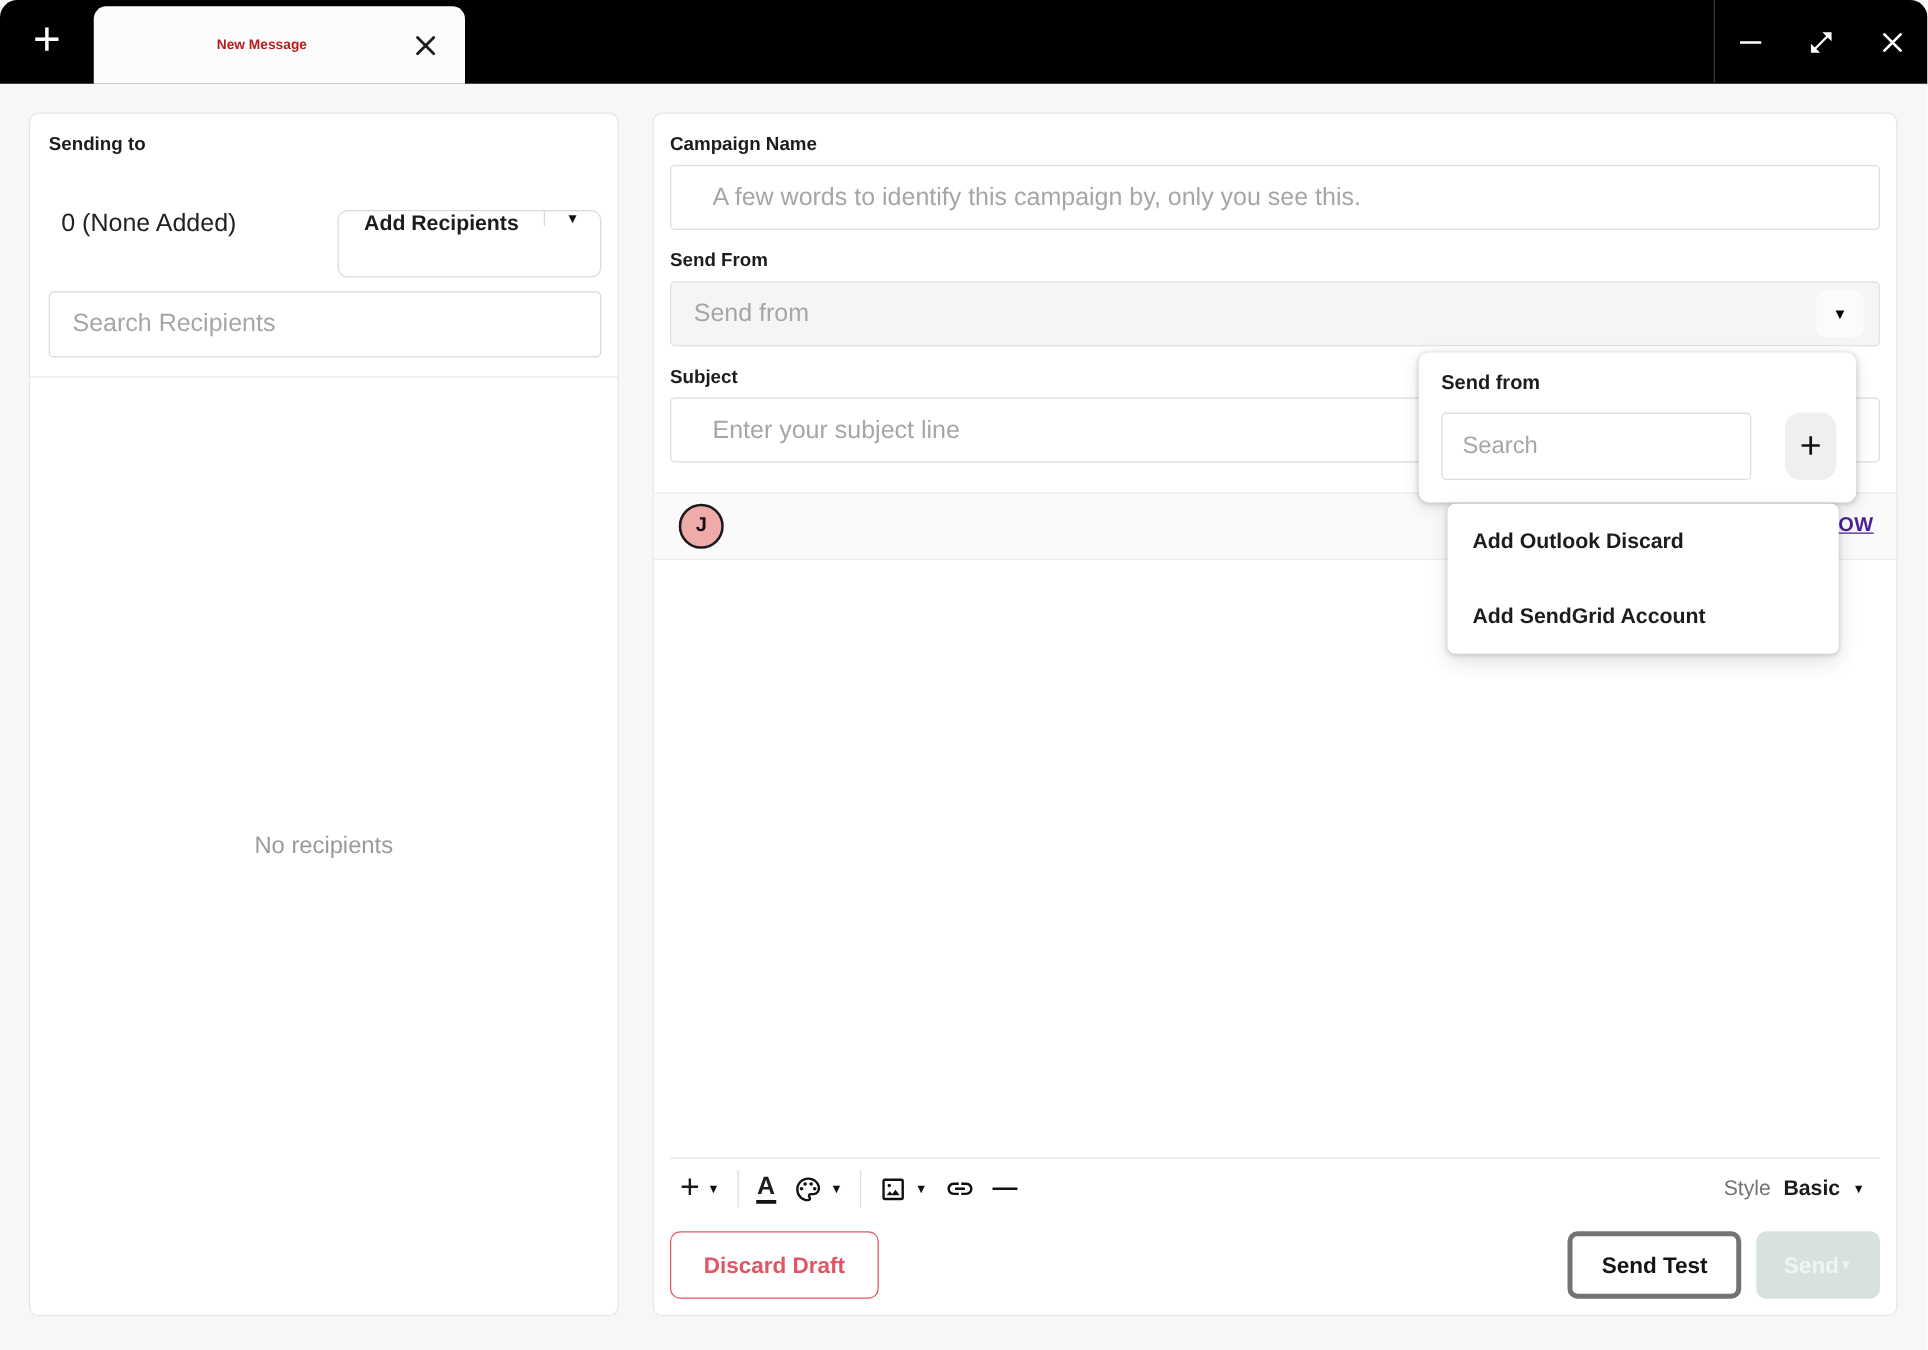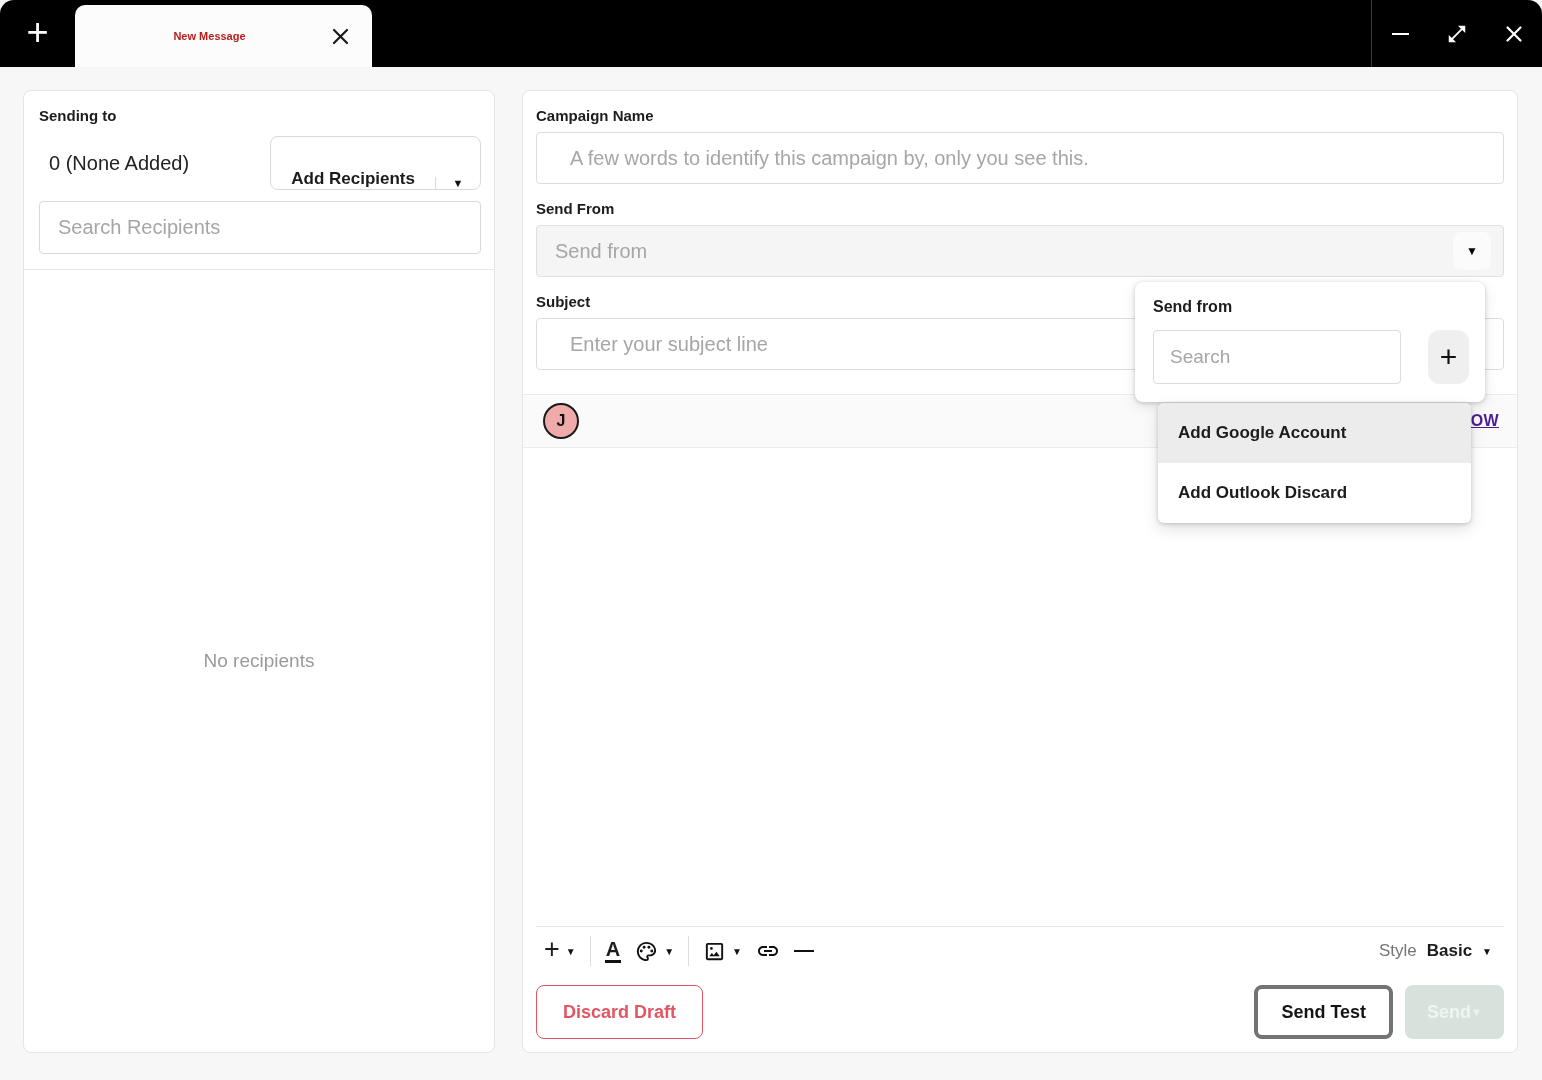--- a/index.html
+++ b/index.html
@@ -45,22 +45,22 @@
   }
   .left-panel { left: 23px; top: 90px; width: 472px; height: 963px; display: flex; flex-direction: column; }
   .right-panel { left: 522px; top: 90px; width: 996px; height: 963px; display: flex; flex-direction: column; }
 
   
   .lp-head { padding: 16px 13px 0 15px; }
   .lp-label { font-size: 15px; font-weight: bold; }
   .lp-row { display: flex; align-items: center; justify-content: space-between; margin-top: 12px; }
   .count-text { font-size: 20px; color: #222; padding-left: 10px; }
   .split-btn {
-    display: flex; align-items: flex-end; height: 54px;
-    border: 1px solid #d9d9d9; border-radius: 8px; background: #fff; overflow: hidden; cursor: pointer;
+    display: flex; align-items: flex-start; height: 54px;
+    border: 1px solid #d9d9d9; border-radius: 8px; background: #fff; overflow: hidden; cursor: pointer; margin-top: 32px;
   }
   .split-main { display: flex; align-items: center; padding: 0 20px; font-size: 17px; font-weight: bold; }
   .split-caret { width: 45px; display: flex; align-items: center; justify-content: center; border-left: 1px solid #d9d9d9; font-size: 11px; color: #111; }
   .lp-search {
     margin: 11px 13px 0 15px; height: 53px;
     border: 1px solid #d9d9d9; border-radius: 4px;
     font-size: 20px; padding: 0 18px; color: #1c1c1c; outline: none; width: auto;
     font-family: "Liberation Sans", sans-serif;
   }
   .lp-search::placeholder { color: #a6a6a6; }
@@ -293,17 +293,17 @@
     <div class="popup-title">Send from</div>
     <div class="popup-row">
       <input class="popup-search" type="text" placeholder="Search" style="">
       <button class="popup-add-btn">
         <span>+</span>
       </button>
     </div>
   </div>
 
   <div class="popup-menu">
-    <div class="menu-item highlighted">Add Google Account</div>
     <div class="menu-item">Add Outlook Discard</div>
+    <div class="menu-item">Add SendGrid Account</div>
   </div>
 
 </div>
 
 </body></html>

